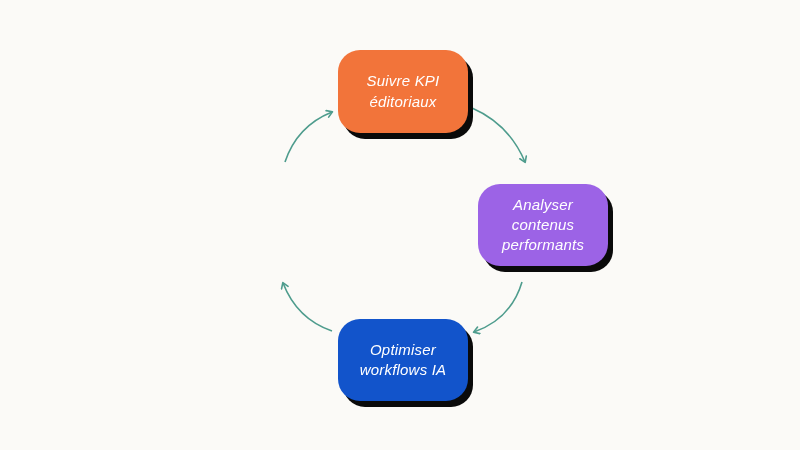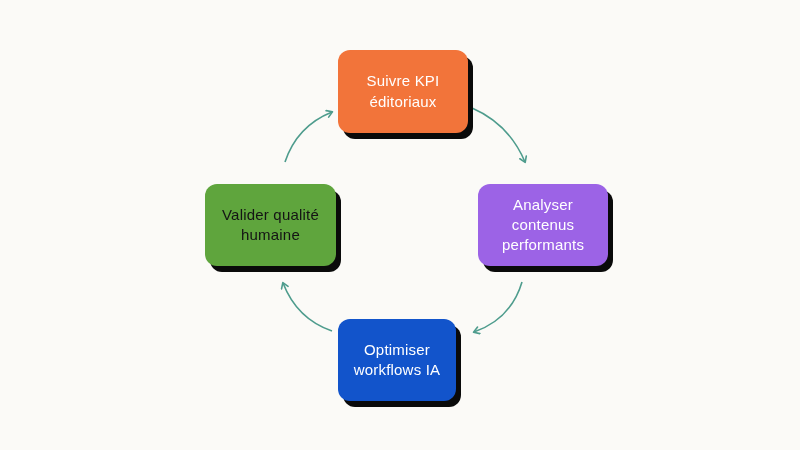--- a/index.html
+++ b/index.html
@@ -19,37 +19,38 @@
   .arrows {
     position: absolute;
     left: 0;
     top: 0;
     width: 800px;
     height: 450px;
     pointer-events: none;
   }
   .node {
     position: absolute;
-    border-radius: 12px;
+    border-radius: 22px;
     display: flex;
     align-items: center;
     justify-content: center;
     text-align: center;
     box-shadow: 5px 6px 0 #0a0a0a;
     padding: 8px 10px;
     box-sizing: border-box;
+    font-style: italic;
   }
   .node-label {
     font-size: 15px;
     line-height: 1.35;
     letter-spacing: 0.2px;
   }
   .node-top    { left: 338px; top: 50px;  width: 130px; height: 83px; }
   .node-right  { left: 478px; top: 184px; width: 130px; height: 82px; }
-  .node-bottom { left: 338px; top: 319px; width: 118px; height: 82px; }
+  .node-bottom { left: 338px; top: 319px; width: 130px; height: 82px; }
   .node-left   { left: 205px; top: 184px; width: 131px; height: 82px; }
   .arc {
     fill: none;
     stroke-width: 1.6px;
   }
 </style>
 </head>
 <body>
 
 <div class="stage" style="background: rgb(251, 250, 247);">
@@ -71,17 +72,14 @@
   </div>
 
   <div class="node node-right" style="background: rgb(156, 99, 230); color: #ffffff;">
     <span class="node-label">Analyser contenus performants</span>
   </div>
 
   <div class="node node-bottom" style="background: rgb(18, 84, 203); color: rgb(255, 255, 255);">
     <span class="node-label">Optimiser workflows IA</span>
   </div>
 
-  <div class="node node-left" style="background: rgb(95, 165, 61); color: rgb(20, 20, 20);">
-    <span class="node-label">Valider qualité humaine</span>
-  </div>
 
 </div>
 
 </body></html>

